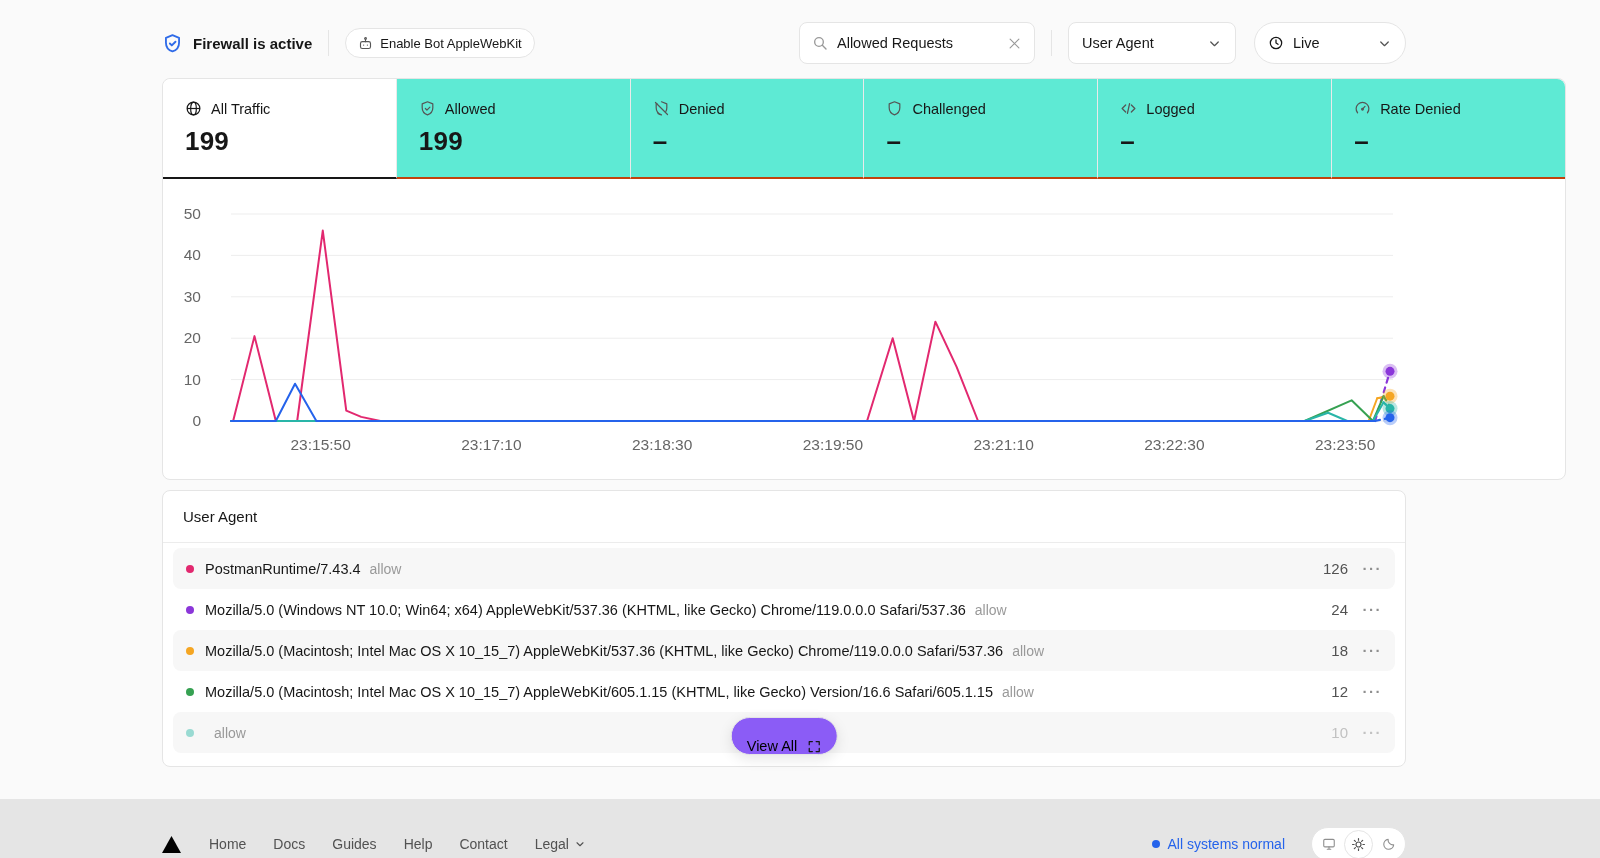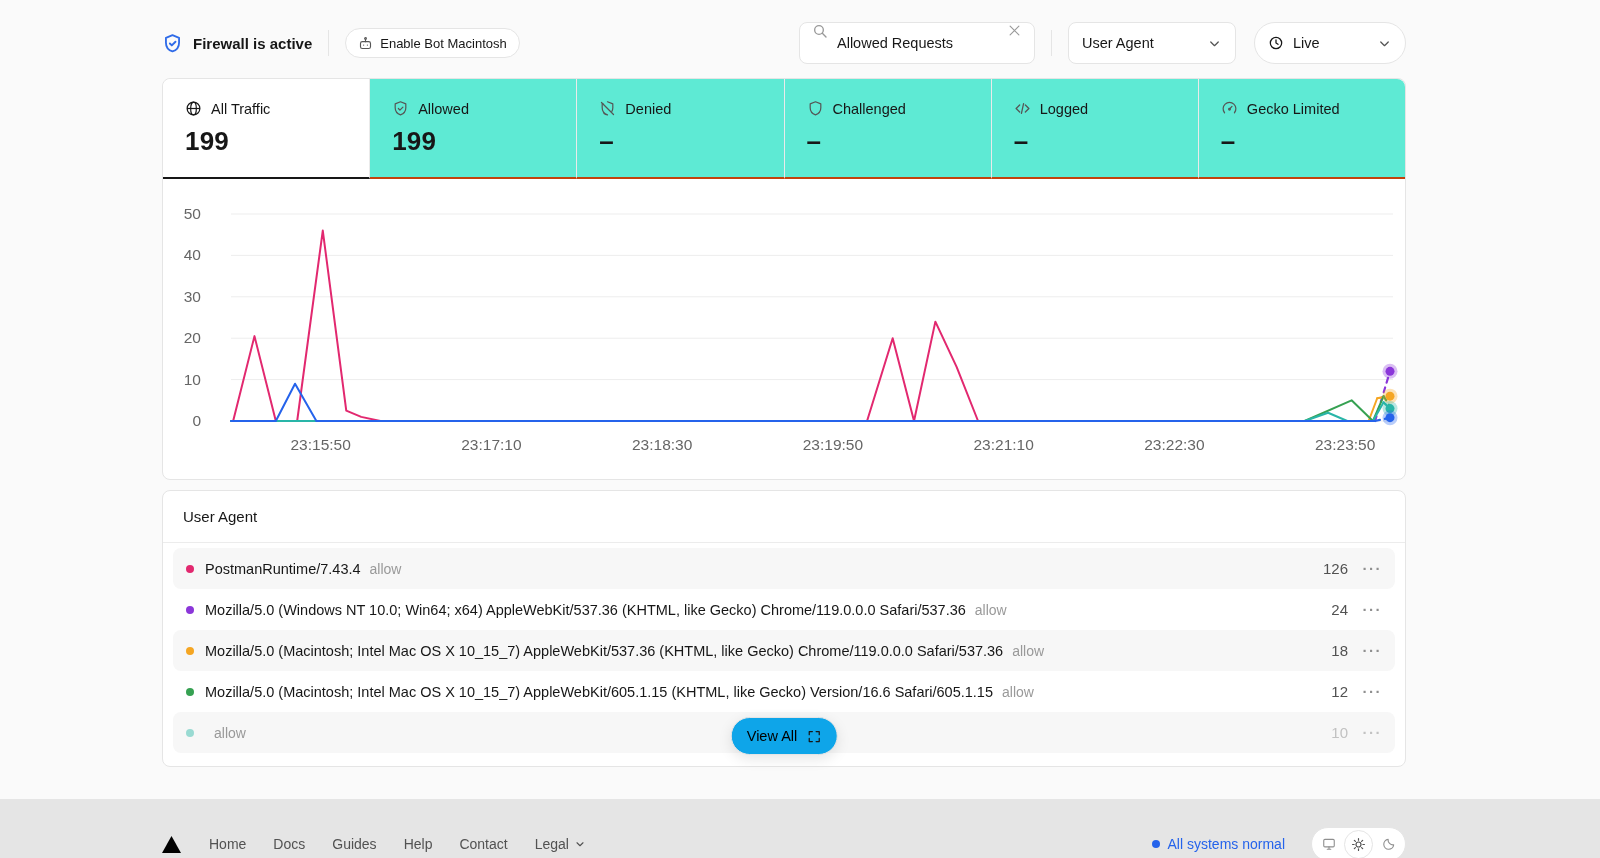--- a/index.html
+++ b/index.html
@@ -9,33 +9,33 @@
   
   .topbar { position:absolute; left:162px; top:22px; width:1244px; height:42px;
     display:flex; align-items:center; justify-content:space-between; }
   .topbar-left { display:flex; align-items:center;justify-content:space-between; }
   .fw-status { display:flex; align-items:center; gap:10px; font-size:15px; font-weight:600; }
   .vdivider { width:1px; height:26px; background:#e5e5e5; margin:0 16px; }
   .pill-btn { display:flex; align-items:center; gap:7px; height:30px; padding:0 12px;
     border:1px solid #e5e5e5; border-radius:999px; background:#fff; font-size:13px;
     font-weight:500; color:#171717; cursor:pointer; }
   .topbar-right { display:flex; align-items:center; }
-  .searchbox { display:flex; gap:9px; width:236px; height:42px;
+  .searchbox { display:flex; align-items:center; gap:9px; width:236px; height:42px;
     background:#fff; border:1px solid #e5e5e5; border-radius:8px; padding:0 12px; }
   .searchbox input { border:none; outline:none; flex:1; font-size:14.5px;
     font-family:"Liberation Sans", sans-serif; color:#171717; background:transparent; min-width:0; }
   .select { display:flex; align-items:center; height:42px; background:#fff;
     border:1px solid #e5e5e5; border-radius:8px; padding:0 13px; font-size:14.5px;
     cursor:pointer; gap:9px; }
   .select .grow { flex:1; }
   .sel-ua { width:168px; margin-left:16px; }
   .sel-live { width:152px; margin-left:18px;border-radius:21px; }
 
   
-  .main-card { position:absolute; left:162px; top:78px; width:1244px; height:402px;
+  .main-card { position:absolute; left:162px; top:78px; width:1404px; height:402px;
     background:#fff; border:1px solid #e5e5e5; border-radius:8px; }
   .tabs { display:flex; height:100px; }
   .tab { flex:1; padding:21px 0 0 22px; background:#5eead4; border-right:1px solid #eaeaea;
     border-bottom:2px solid #c2410c; cursor:pointer; }
   .tab:first-child { border-top-left-radius:8px; }
   .tab:last-child { border-right:none; border-top-right-radius:8px; }
   .tab.active { background:#fff; border-bottom:2px solid #171717; }
   .tab-head { display:flex; align-items:center; gap:9px; font-size:14.5px; color:#171717; }
   .tab-value { margin-top:9px; font-size:26px; font-weight:600; letter-spacing:.2px; }
   .chart-wrap { position:absolute; left:0; top:100px; width:1242px; height:300px; }
@@ -53,21 +53,21 @@
   .ua-text { font-size:14.5px; color:#171717; white-space:nowrap; overflow:hidden; }
   .ua-action { font-size:14px; color:#999; margin-left:9px; }
   .ua-count { margin-left:auto; font-size:15px; color:#525252; }
   .ua-menu { width:34px; text-align:right; font-size:15px; font-weight:700; letter-spacing:1.5px;
     color:#8f8f8f; cursor:pointer; border:none; background:none; }
   .ua-row.faded .ua-text { color:#a8a8a8; }
   .ua-row.faded .ua-count { color:#c2c2c2; }
   .ua-row.faded .ua-menu { color:#c2c2c2; }
   .ua-row.faded .ua-dot { opacity:.55; }
   .view-all { position:absolute; left:50%; transform:translateX(-50%); top:226px; height:38px;
-    display:flex; align-items:center; gap:9px; padding:0 15px; background:#0ea5e9;
+    display:flex; align-items:flex-end; gap:9px; padding:0 15px; background:#8b5cf6;
     border:1px solid #e5e5e5; border-radius:999px; font-size:14.5px; font-weight:500;
     box-shadow:0 4px 14px rgba(0,0,0,.10); cursor:pointer; font-family:"Liberation Sans",sans-serif; }
 
   
   .footer { position:absolute; left:0; top:799px; width:1600px; height:70px;
     background:#e5e5e5; border-top:1px solid #e5e5e5; }
   .footer-inner { position:absolute; left:162px; right:194px; top:24px; height:40px;
     display:flex; align-items:center; }
   .f-links { display:flex; align-items:center; gap:27px; margin-left:28px; }
   .f-link { font-size:14px; color:#525252; text-decoration:none; display:flex; align-items:center; gap:5px; }
@@ -100,21 +100,21 @@
     <button class="pill-btn">
       <span class="icon">
         <svg width="15" height="15" viewBox="0 0 24 24" fill="none" stroke="#555" stroke-width="1.8" stroke-linecap="round">
           <rect x="4" y="9" width="16" height="11" rx="3"></rect>
           <path d="M12 9V5.5"></path>
             <circle cx="12" cy="4" r="1.4"></circle>
           <circle cx="9" cy="14.5" r="1" fill="#555" stroke="none"></circle>
           <circle cx="15" cy="14.5" r="1" fill="#555" stroke="none"></circle>
         </svg>
       </span>
-      <span>Enable Bot Macintosh</span>
+      <span>Enable Bot AppleWebKit</span>
     </button>
   </div>
 
   <div class="topbar-right">
     <div class="searchbox">
       <span class="icon">
         <svg width="16" height="16" viewBox="0 0 24 24" fill="none" stroke="#999" stroke-width="2" stroke-linecap="round">
           <circle cx="10.5" cy="10.5" r="6.5"></circle>
             <path d="M15.5 15.5L21 21"></path>
         </svg>
@@ -215,21 +215,21 @@
     </div>
     <div class="tab">
       <div class="tab-head">
         <span class="icon">
           <svg width="17" height="17" viewBox="0 0 24 24" fill="none" stroke="#555" stroke-width="1.7" stroke-linecap="round">
             <path d="M5 18a9 9 0 1 1 14 0"></path>
               <path d="M12 13l3.5-4"></path>
               <circle cx="12" cy="13" r="1.2"></circle>
           </svg>
         </span>
-        <span>Gecko Limited</span>
+        <span>Rate Denied</span>
       </div>
       <div class="tab-value">–</div>
     </div>
   </div>
   <div class="chart-wrap">
     <svg id="chart-svg" width="1242" height="300" viewBox="0 0 1242 300">
         <line x1="68" y1="35.00000000000003" x2="1230" y2="35.00000000000003" stroke="#ededed" stroke-width="1"></line>
         <text x="38" y="40.00000000000003" text-anchor="end" fill="#666" font-size="15.5" font-family="Liberation Sans, sans-serif">50</text>
         <line x1="68" y1="76.4" x2="1230" y2="76.4" stroke="#ededed" stroke-width="1"></line>
         <text x="38" y="81.4" text-anchor="end" fill="#666" font-size="15.5" font-family="Liberation Sans, sans-serif">40</text>

